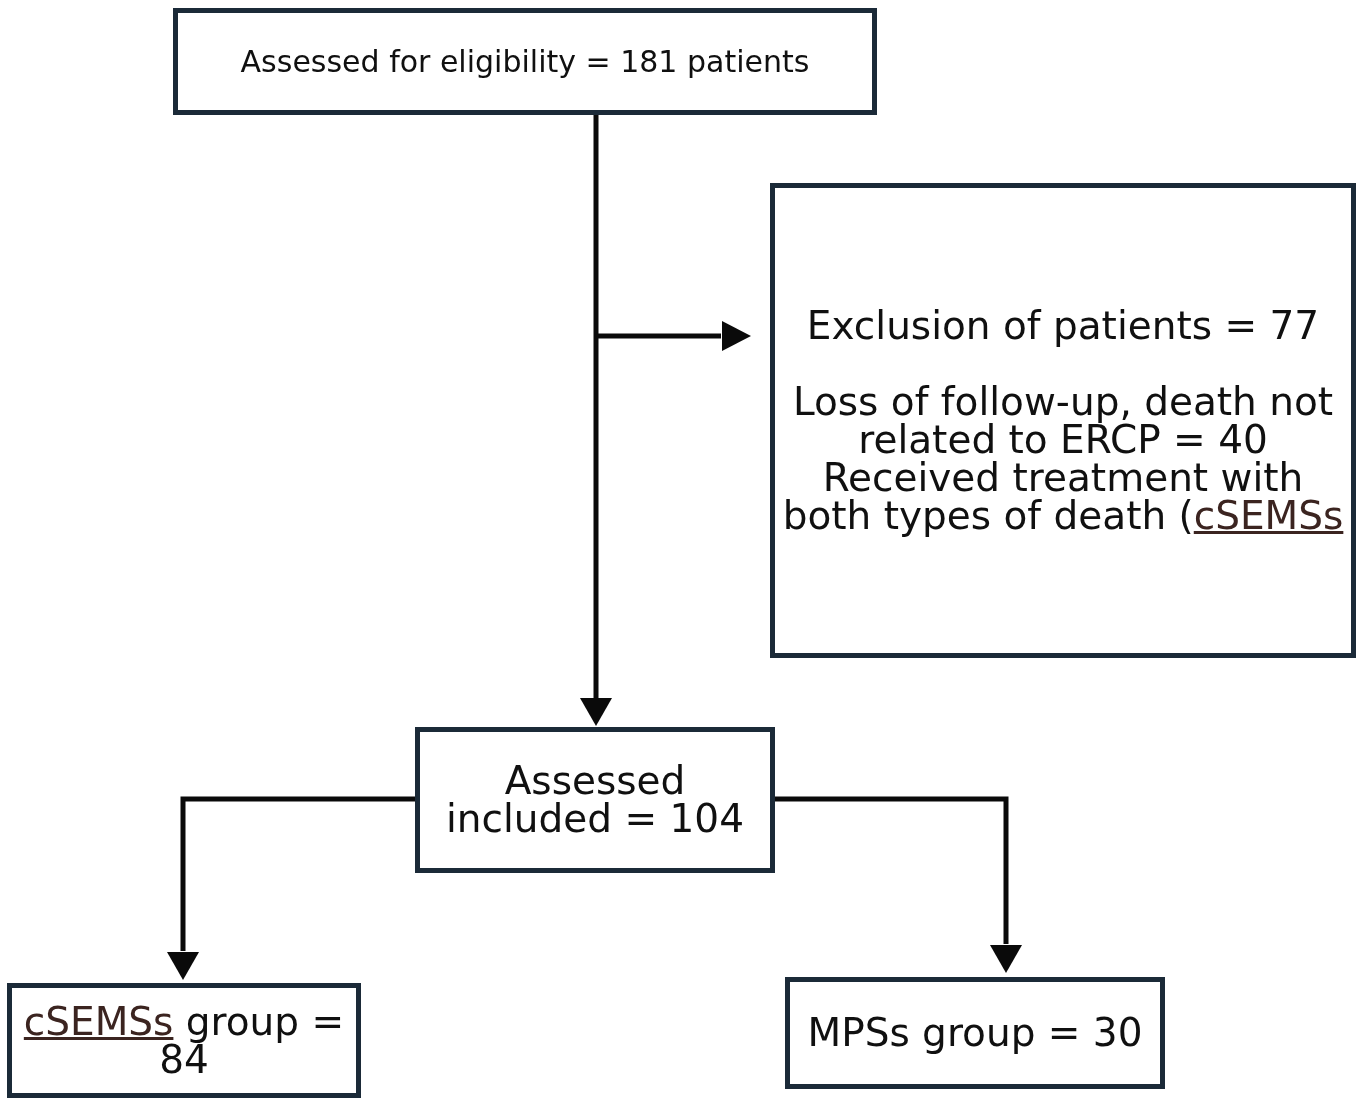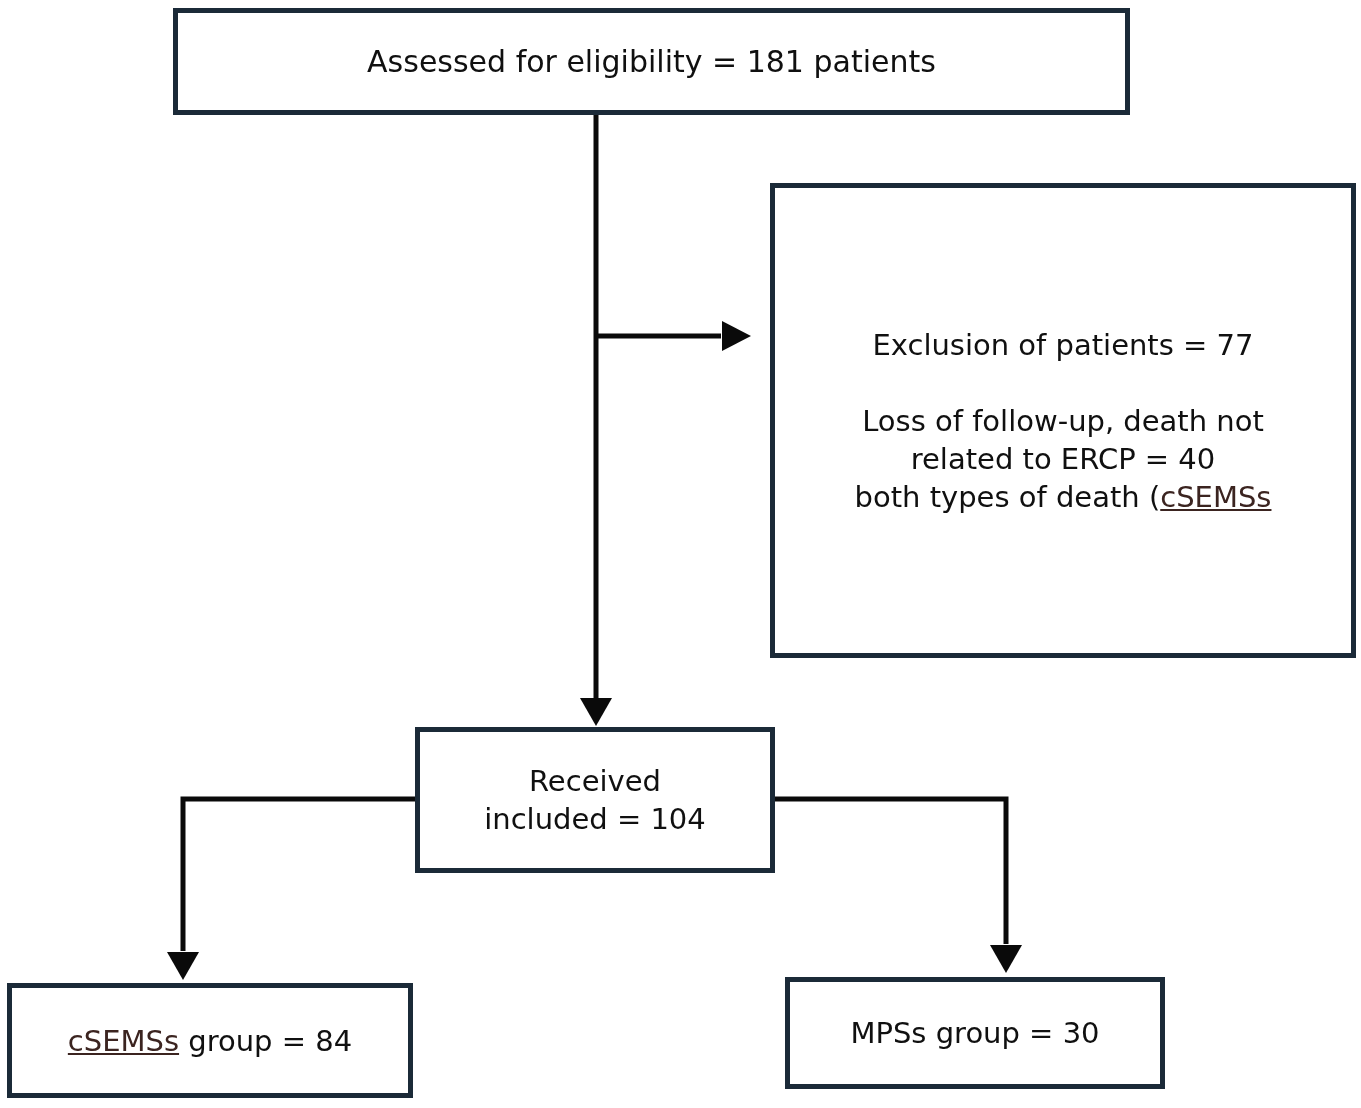--- a/index.html
+++ b/index.html
@@ -35,27 +35,27 @@
   .node {
     position: absolute;
     box-sizing: border-box;
     border: 5px solid var(--box-border, #1b2a38);
     background: var(--box-fill, #ffffff);
     display: flex;
     flex-direction: column;
     align-items: center;
     justify-content: center;
     text-align: center;
-    font-size: 29px;
+    font-size: 39px;
     line-height: 38px;
   }
-  .node-assessed  { left: 173px; top: 8px;   width: 957px; height: 107px; font-size: 30px; justify-content: center; }
+  .node-assessed  { left: 173px; top: 8px;   width: 704px; height: 107px; font-size: 30px; justify-content: center; }
   .node-exclusion { left: 770px; top: 183px; width: 586px; height: 475px; }
   .node-included  { left: 415px; top: 727px; width: 360px; height: 146px; }
-  .node-csemss    { left: 7px;   top: 983px; width: 406px; height: 115px; }
+  .node-csemss    { left: 7px;   top: 983px; width: 354px; height: 115px; }
   .node-mpss      { left: 785px; top: 977px; width: 380px; height: 112px; }
   .node-exclusion .heading { margin-bottom: 38px; }
   .line { min-height: 38px; }
   .accent { color: var(--accent-text, #3b2420); text-decoration: underline; }
 </style>
 </head>
 <body>
 
 <div class="canvas">
 
@@ -75,25 +75,26 @@
   </svg>
 
   <div class="node node-assessed">
     <div class="line">Assessed for eligibility = 181 patients</div>
   </div>
 
   <div class="node node-exclusion">
     <div class="line heading">Exclusion of patients = 77</div>
     <div class="line">Loss of follow-up, death not</div>
     <div class="line">related to ERCP = 40</div>
+    <div class="line">Received treatment with</div>
     <div class="line"><span>both types of death (</span><span class="accent">cSEMSs</span></div>
   </div>
 
   <div class="node node-included">
-    <div class="line">Received</div>
+    <div class="line">Assessed</div>
     <div class="line">included = 104</div>
   </div>
 
   <div class="node node-csemss">
     <div class="line"><span class="accent">cSEMSs</span><span> group = 84</span></div>
   </div>
 
   <div class="node node-mpss">
     <div class="line">MPSs group = 30</div>
   </div>

